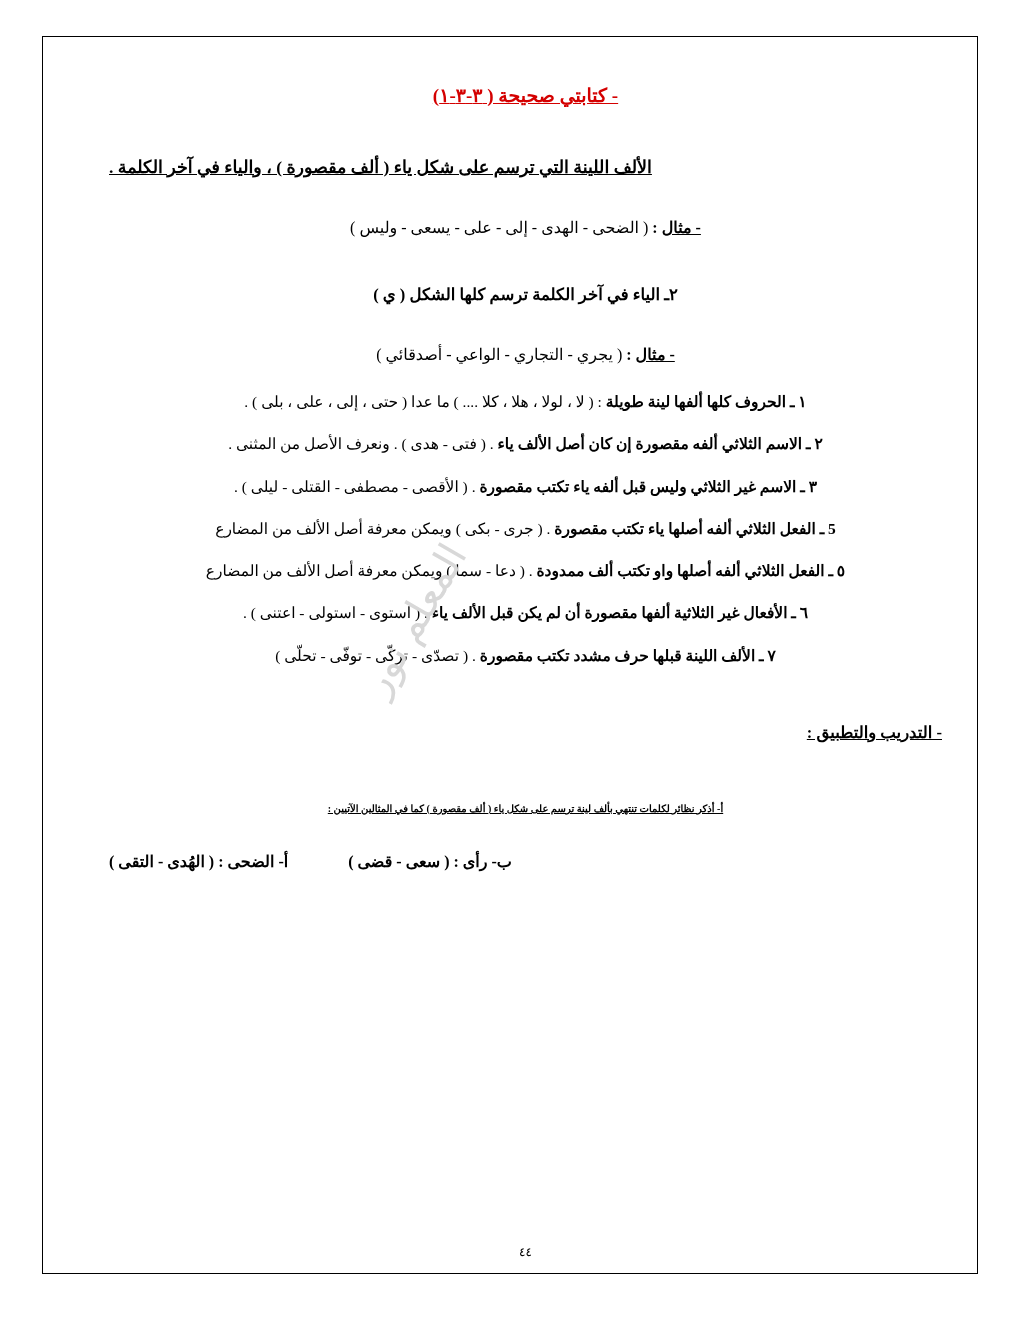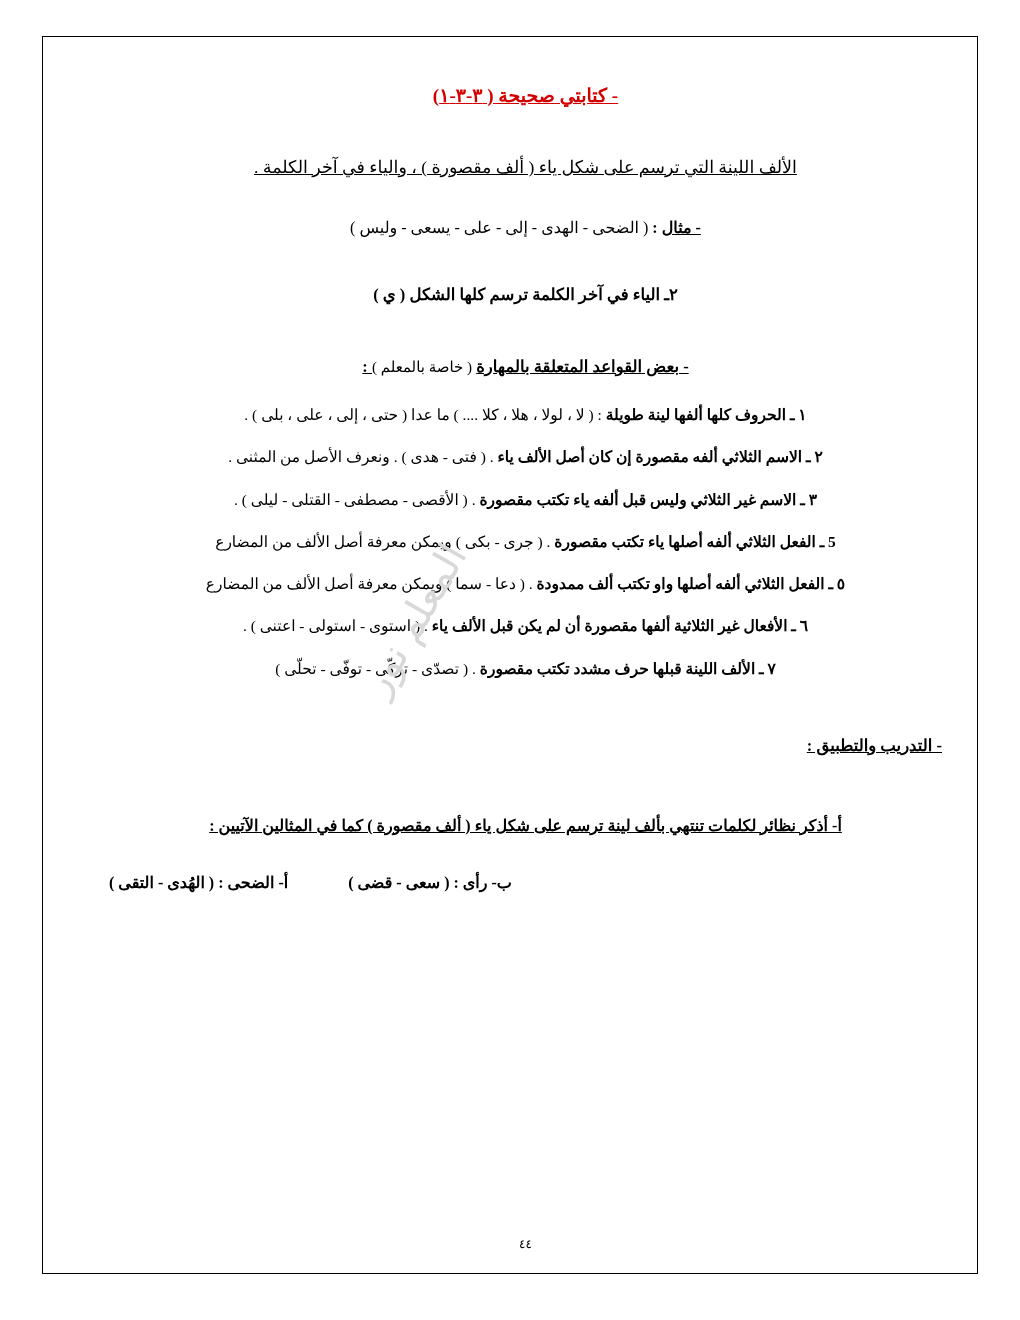--- a/index.html
+++ b/index.html
@@ -46,22 +46,22 @@
     text-align: center;
     color: #d40000;
     font-weight: bold;
     font-size: 19px;
     text-decoration: underline;
     margin: 18px 0 0 0;
     letter-spacing: 0.5px;
   }
 
   .lead {
-    text-align: center;
-    font-weight: normal;
+    text-align: left;
+    font-weight: bold;
     font-size: 17.5px;
     text-decoration: underline;
     margin-top: 50px;
   }
 
   .rule-line {
     text-align: center;
     font-weight: bold;
     font-size: 16.5px;
     margin-top: 48px;
@@ -116,21 +116,21 @@
   .practice-head {
     font-weight: bold;
     font-size: 16.5px;
     text-decoration: underline;
     margin-top: 56px;
   }
 
   .task-line {
     text-align: center;
     font-weight: bold;
-    font-size: 16px;
+    font-size: 10px;
     text-decoration: underline;
     margin-top: 60px;
   }
 
   .answers-row {
     display: flex;
     flex-direction: row-reverse;
     justify-content: flex-start;
     align-items: baseline;
     gap: 60px;
@@ -148,21 +148,21 @@
   }
   .answers-row .paren {
     font-weight: bold;
     letter-spacing: 2px;
   }
 
   .page-number {
     position: absolute;
     left: 0;
     right: 0;
-    bottom: 22px;
+    bottom: 14px;
     text-align: center;
     font-size: 12px;
     color: #000000;
   }
 
   .watermark {
     position: absolute;
     top: 560px;
     right: 480px;
     font-size: 40px;
@@ -186,25 +186,24 @@
 
     <div class="lead">الألف اللينة التي ترسم على شكل ياء ( ألف مقصورة ) ، والياء في آخر الكلمة .</div>
 
 
     <div class="example-line">
       <span class="lbl"><u>- مثال</u></span><span class="lbl"> : </span><span class="ex">( الضحى - الهدى - إلى - على - يسعى - وليس )</span>
     </div>
 
     <div class="rule-line">٢ـ الياء في آخر الكلمة ترسم كلها الشكل ( ي )</div>
 
-
-    <div class="section-head">
-      <span class="underline">- بعض القواعد المتعلقة بالمهارة</span>
-      <span class="small">( خاصة بالمعلم )</span><span class="underline"> :</span>
-    </div>
+    <div class="example-line">
+      <span class="lbl"><u>- مثال</u></span><span class="lbl"> : </span><span class="ex">( يجري - التجاري - الواعي - أصدقائي )</span>
+    </div>
+
 
     <div class="rules-list">
       <div class="rule-item">
         <span class="b">١ ـ الحروف كلها ألفها لينة طويلة</span><span class="n"> : ( لا ، لولا ، هلا ، كلا .... ) ما عدا ( حتى ، إلى ، على ، بلى ) .</span>
       </div>
       <div class="rule-item">
         <span class="b">٢ ـ الاسم الثلاثي ألفه مقصورة إن كان أصل الألف ياء</span><span class="n"> . ( فتى - هدى ) . ونعرف الأصل من المثنى .</span>
       </div>
       <div class="rule-item">
         <span class="b">٣ ـ الاسم غير الثلاثي وليس قبل ألفه ياء تكتب مقصورة</span><span class="n"> . ( الأقصى - مصطفى - القتلى - ليلى ) .</span>

